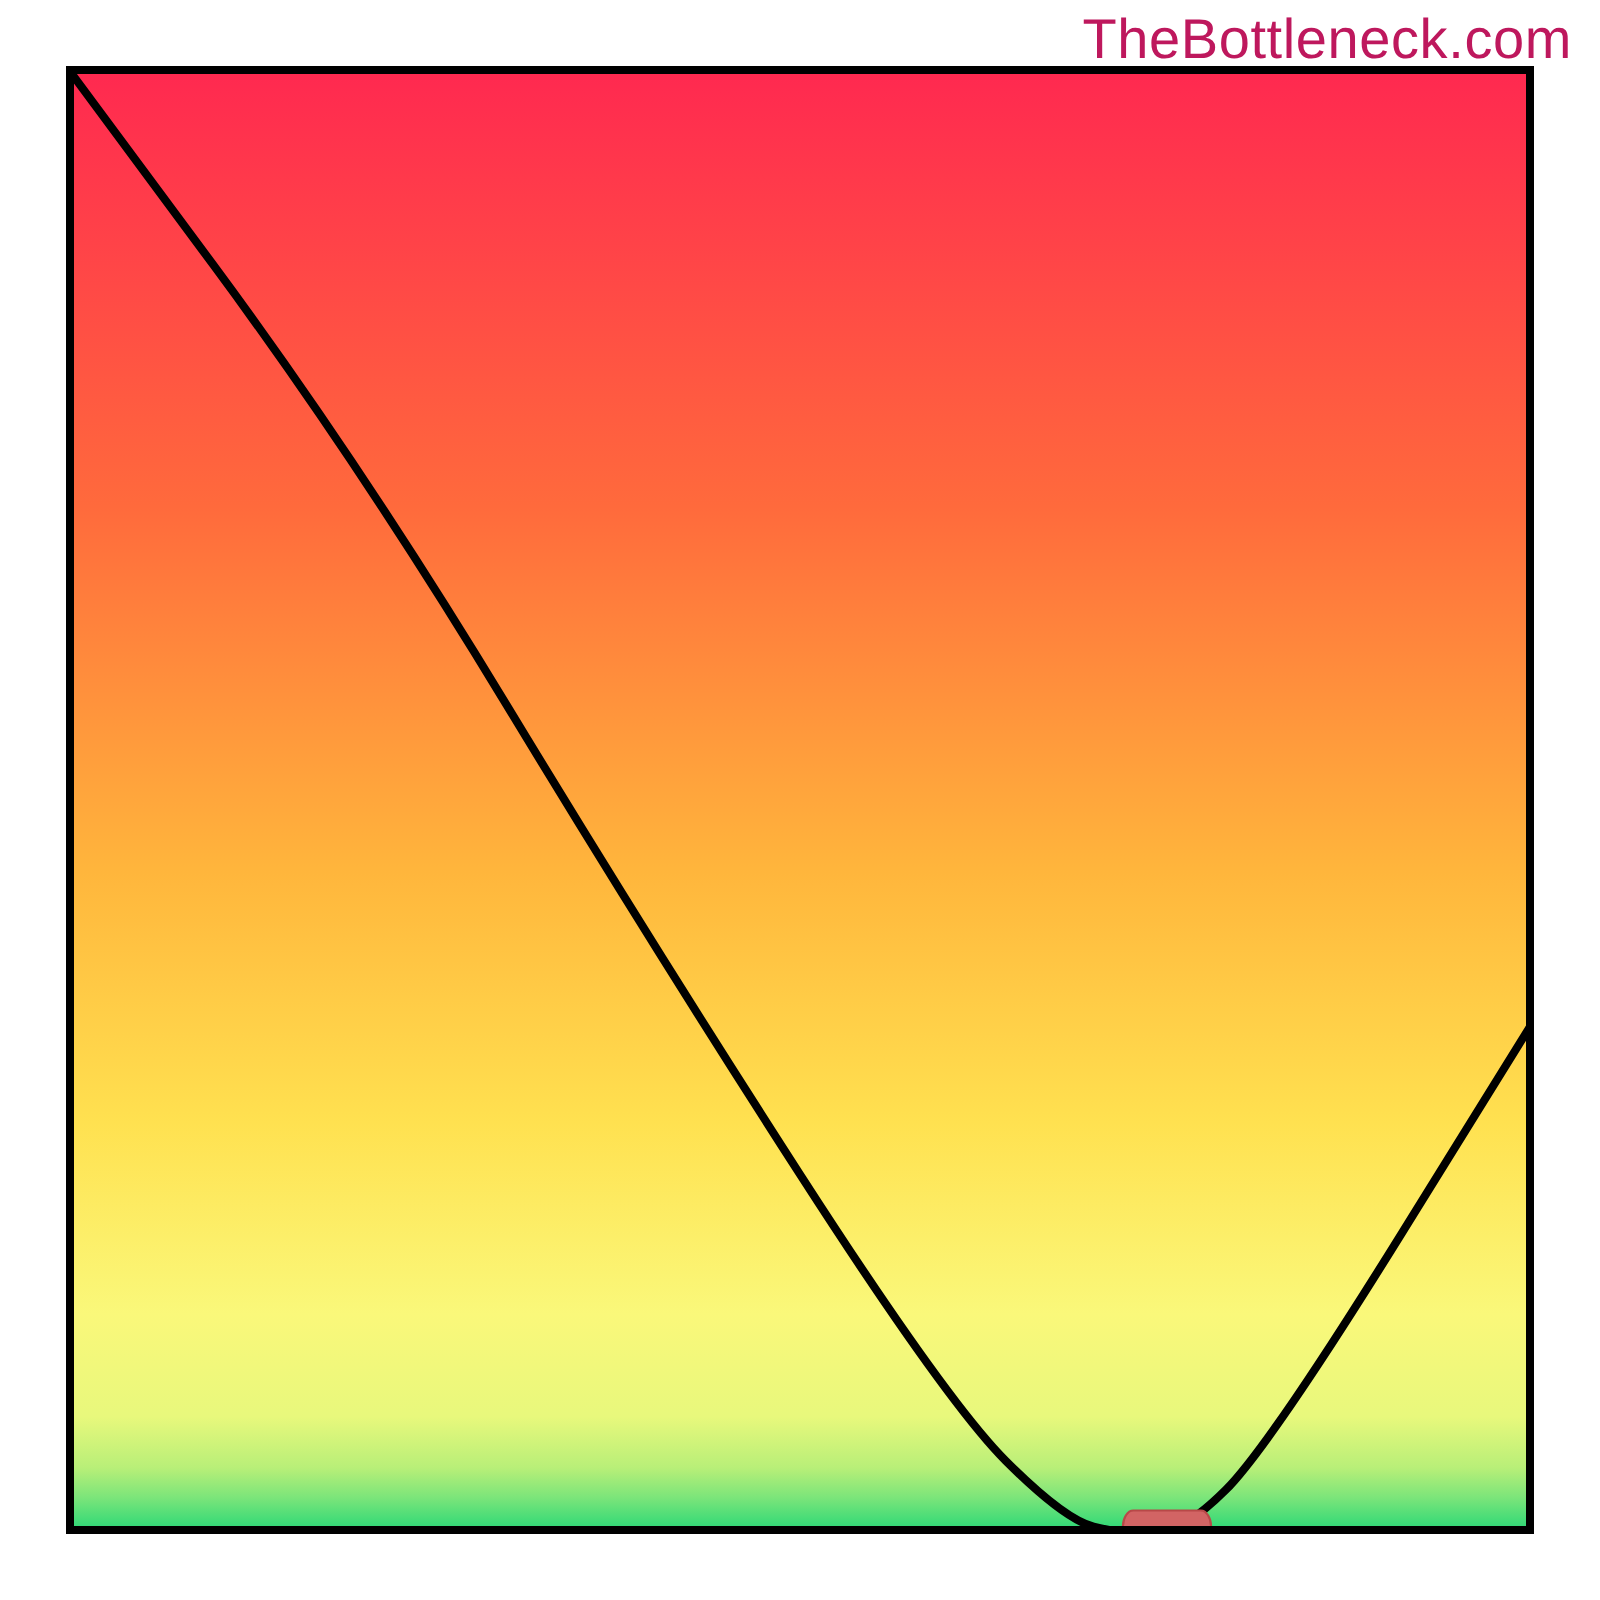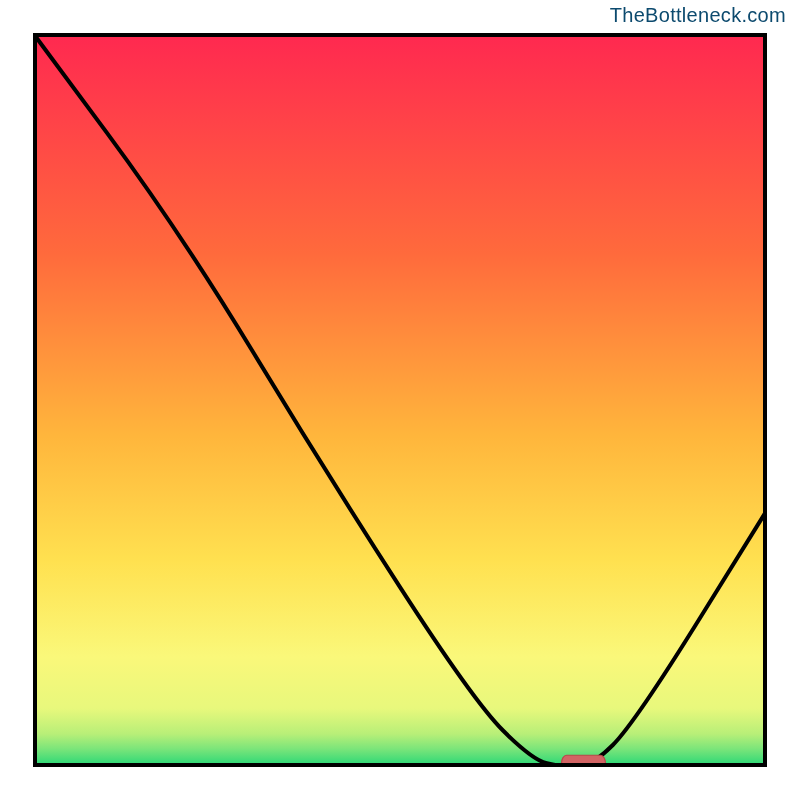--- a/index.html
+++ b/index.html
@@ -12,22 +12,22 @@
   }
   .wrap {
     position: relative;
     width: 800px;
     height: 800px;
   }
   .watermark {
     position: absolute;
     top: 4px;
     right: 14px;
-    color: #0c4a6e;
-    font-size: 20px;
+    color: #be185d;
+    font-size: 28px;
     font-weight: 500;
     letter-spacing: 0.3px;
     z-index: 20;
   }
   .plot {
     position: absolute;
     left: 33px;
     top: 33px;
     width: 734px;
     height: 734px;

